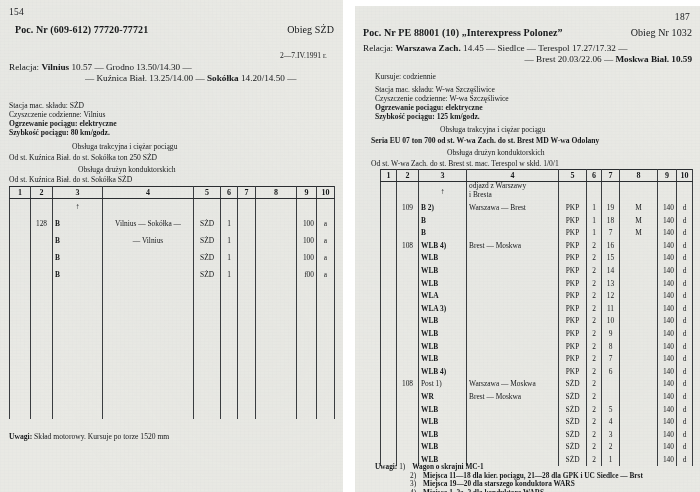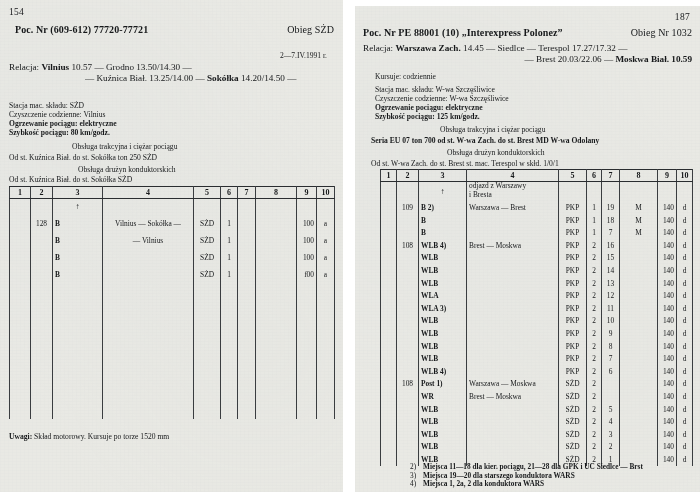--- a/index.html
+++ b/index.html
@@ -618,21 +618,21 @@
             <td class="c" style="height: 12.6px; line-height: 12.6px;">PKP</td>
             <td class="c" style="height: 12.6px; line-height: 12.6px;">2</td>
             <td class="c" style="height: 12.6px; line-height: 12.6px;">6</td>
             <td class="c" style="height: 12.6px; line-height: 12.6px;"></td>
             <td class="r" style="height: 12.6px; line-height: 12.6px;">140</td>
             <td class="c" style="height: 12.6px; line-height: 12.6px;">d</td>
           </tr>
           <tr style="height: 12.6px;">
             <td class="c" style="height: 12.6px; line-height: 12.6px;"></td>
             <td class="c" style="height: 12.6px; line-height: 12.6px;">108</td>
-            <td class="l" style="font-weight: bold; height: 12.6px; line-height: 12.6px;">Post 1)</td>
+            <td class="l" style="font-weight: normal; height: 12.6px; line-height: 12.6px;">Post 1)</td>
             <td class="l" style="height: 12.6px; line-height: 12.6px;">Warszawa — Moskwa</td>
             <td class="c" style="height: 12.6px; line-height: 12.6px;">SŻD</td>
             <td class="c" style="height: 12.6px; line-height: 12.6px;">2</td>
             <td class="c" style="height: 12.6px; line-height: 12.6px;"></td>
             <td class="c" style="height: 12.6px; line-height: 12.6px;"></td>
             <td class="r" style="height: 12.6px; line-height: 12.6px;">140</td>
             <td class="c" style="height: 12.6px; line-height: 12.6px;">d</td>
           </tr>
           <tr style="height: 12.6px;">
             <td class="c" style="height: 12.6px; line-height: 12.6px;"></td>
@@ -703,20 +703,24 @@
             <td class="c" style="height: 12.6px; line-height: 12.6px;">2</td>
             <td class="c" style="height: 12.6px; line-height: 12.6px;">1</td>
             <td class="c" style="height: 12.6px; line-height: 12.6px;"></td>
             <td class="r" style="height: 12.6px; line-height: 12.6px;">140</td>
             <td class="c" style="height: 12.6px; line-height: 12.6px;">d</td>
           </tr>
         </tbody>
     </table>
 
     <div class="fnwrap" style="left:20px; top:457px;">
+      <div class="fl">
+        <span class="fn-lead">Uwagi:</span>
+        <span class="fn-num">1)</span><span class="b">Wagon o skrajni MC-1</span>
+      </div>
       <div class="fl" style="padding-left:35px;">
         <span class="fn-num">2)</span><span class="b">Miejsca 11—18 dla kier. pociągu, 21—28 dla GPK i UC Siedlce — Brst</span>
       </div>
       <div class="fl" style="padding-left:35px;">
         <span class="fn-num">3)</span><span class="b">Miejsca 19—20 dla starszego konduktora WARS</span>
       </div>
       <div class="fl" style="padding-left:35px;">
         <span class="fn-num">4)</span><span class="b">Miejsca 1, 2a, 2 dla konduktora WARS</span>
       </div>
     </div>

